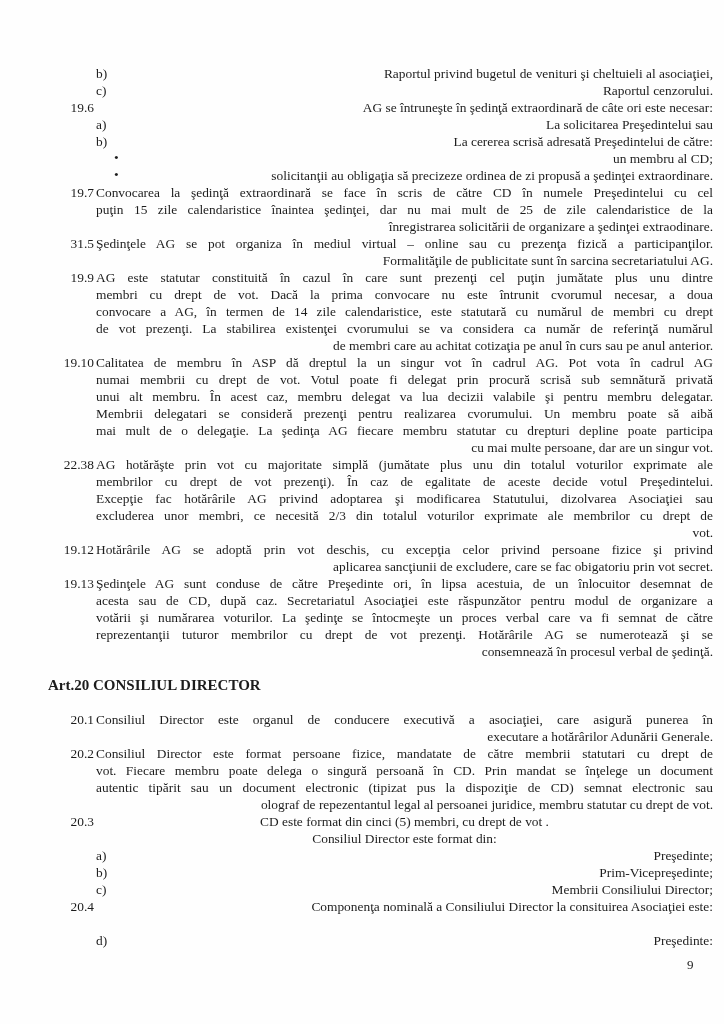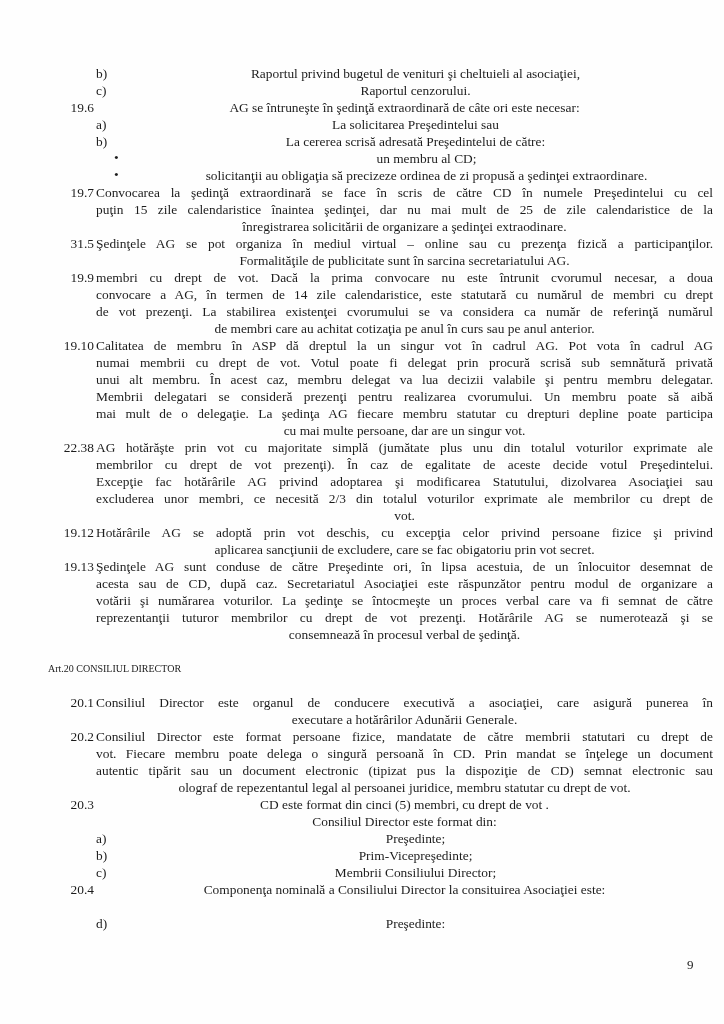--- a/index.html
+++ b/index.html
@@ -25,27 +25,27 @@
   .item { position: relative; }
   .item .num {
     position: absolute; left: -46px; top: 0; width: 44px;
     text-align: right;
   }
   .letter { padding-left: 22px; }
   .letter .lbl { position: absolute; left: 0; top: 0; }
   .bullet { padding-left: 44px; }
   .bullet .glyph { position: absolute; left: 18px; top: -1px; }
   .heading {
-    font-weight: normal;
+    font-weight: bold;
     margin-left: -48px;
-    font-size: 10px;
+    font-size: 15px;
   }
   .gap { height: 17px; }
   .ln { text-align: justify; text-align-last: justify; }
-  .ln.last { text-align: center; text-align-last: auto; }
+  .ln.last { text-align: right; text-align-last: auto; }
   .noj .ln { text-align: center; text-align-last: auto; }
   .pageno {
     position: absolute;
     left: 687px; top: 956px;
     font-size: 13px;
   }
 </style>
 </head>
 <body>
 
@@ -85,20 +85,21 @@
         <div class="ln">puţin 15 zile calendaristice înaintea şedinţei, dar nu mai mult de 25 de zile calendaristice de la</div>
         <div class="ln last">înregistrarea solicitării de organizare a şedinţei extraodinare.</div>
       </div>
       <div class="item num">
         <span class="num">31.5</span>
         <div class="ln">Şedinţele AG se pot organiza în mediul virtual – online sau cu prezenţa fizică a participanţilor.</div>
         <div class="ln last">Formalităţile de publicitate sunt în sarcina secretariatului AG.</div>
       </div>
       <div class="item num">
         <span class="num">19.9</span>
+        <div class="ln">AG este statutar constituită în cazul în care sunt prezenţi cel puţin jumătate plus unu dintre</div>
         <div class="ln">membri cu drept de vot. Dacă la prima convocare nu este întrunit cvorumul necesar, a doua</div>
         <div class="ln">convocare a AG, în termen de 14 zile calendaristice, este statutară cu numărul de membri cu drept</div>
         <div class="ln">de vot prezenţi. La stabilirea existenţei cvorumului se va considera ca număr de referinţă numărul</div>
         <div class="ln last">de membri care au achitat cotizaţia pe anul în curs sau pe anul anterior.</div>
       </div>
       <div class="item num">
         <span class="num">19.10</span>
         <div class="ln">Calitatea de membru în ASP dă dreptul la un singur vot în cadrul AG. Pot vota în cadrul AG</div>
         <div class="ln">numai membrii cu drept de vot. Votul poate fi delegat prin procură scrisă sub semnătură privată</div>
         <div class="ln">unui alt membru. În acest caz, membru delegat va lua decizii valabile şi pentru membru delegatar.</div>

